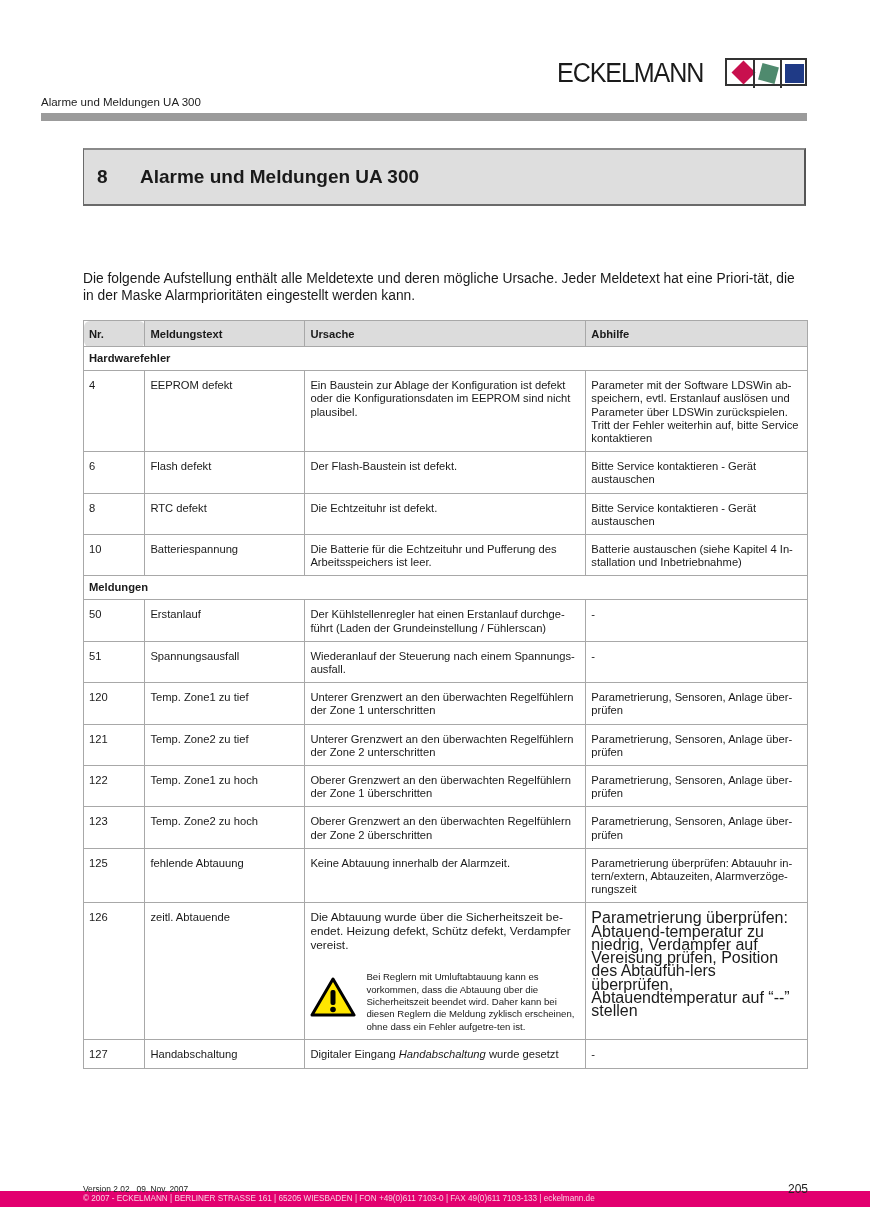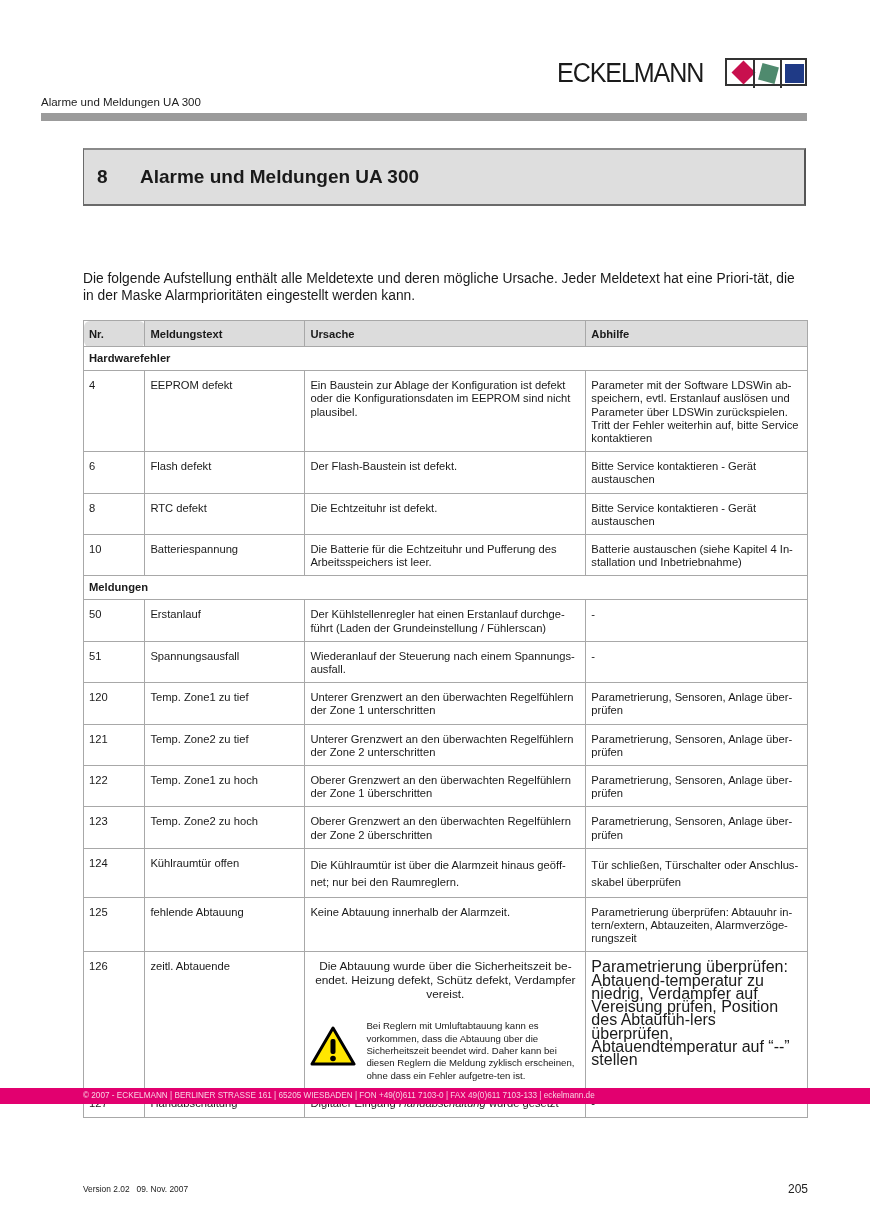--- a/index.html
+++ b/index.html
@@ -38,28 +38,28 @@
       border: 1px solid #a8a8a8; vertical-align: top; text-align: left;
       padding: 8px 5px 6px 5px;
     }
     table.alarms th { background: #dcdcdc; font-weight: bold; height: 25px; padding: 7px 5px 5px 5px; }
     .col-nr { width: 64px; border-radius: 6px; }
     .col-msg { width: 165px; }
     .col-cause { width: 293px; }
     .col-fix { width: 227px; margin-top: 22px; }
     tr.section td { font-weight: bold; padding: 5px 5px 1px 5px; height: 24px; }
     td.cause-126 { padding-left: 8px; padding-top: 10px; }
-    .cause-126 .main { font-size: 11.8px; line-height: 13.6px; text-align: center; }
+    .cause-126 .main { font-size: 11.8px; line-height: 13.6px; }
     .warn-wrap { display: flex; margin-top: 19px; }
     .warn-icon { width: 48px; flex: 0 0 48px; padding-top: 6px; }
     .warn-note { font-size: 9.6px; line-height: 12.4px; padding-left: 8px; }
     td.fix-126 { font-size: 16px; }
 
     .footer-bar {
-      position: absolute; left: 0; top: 1088px; width: 870px; height: 16px;
+      position: absolute; left: 0; top: 1191px; width: 870px; height: 16px;
       background: #e2006f; color: #f8d0e2; font-size: 8.2px; line-height: 16px;
       padding-left: 83px; white-space: nowrap;
     }
     .version { position: absolute; left: 83px; top: 1184px; font-size: 8.4px; color: #222; }
     .page-num { position: absolute; right: 62px; top: 1182px; font-size: 12px; color: #222; }
   </style>
 </head>
 <body>
 
 <div class="logo">
@@ -152,26 +152,20 @@
       <td>Temp. Zone1 zu hoch</td>
       <td>Oberer Grenzwert an den überwachten Regelfühlern der Zone 1 überschritten</td>
       <td>Parametrierung, Sensoren, Anlage über-prüfen</td>
     </tr>
     <tr style="height:39px">
       <td>123</td>
       <td>Temp. Zone2 zu hoch</td>
       <td>Oberer Grenzwert an den überwachten Regelfühlern der Zone 2 überschritten</td>
       <td>Parametrierung, Sensoren, Anlage über-prüfen</td>
     </tr>
-    <tr style="height:43px">
-      <td>124</td>
-      <td>Kühlraumtür offen</td>
-      <td style="line-height:17px">Die Kühlraumtür ist über die Alarmzeit hinaus geöff-net; nur bei den Raumreglern.</td>
-      <td style="line-height:17px">Tür schließen, Türschalter oder Anschlus-skabel überprüfen</td>
-    </tr>
     <tr style="height:53px">
       <td>125</td>
       <td>fehlende Abtauung</td>
       <td>Keine Abtauung innerhalb der Alarmzeit.</td>
       <td>Parametrierung überprüfen: Abtauuhr in-tern/extern, Abtauzeiten, Alarmverzöge-rungszeit</td>
     </tr>
     <tr style="height:124px">
       <td>126</td>
       <td>zeitl. Abtauende</td>
       <td class="cause-126">

